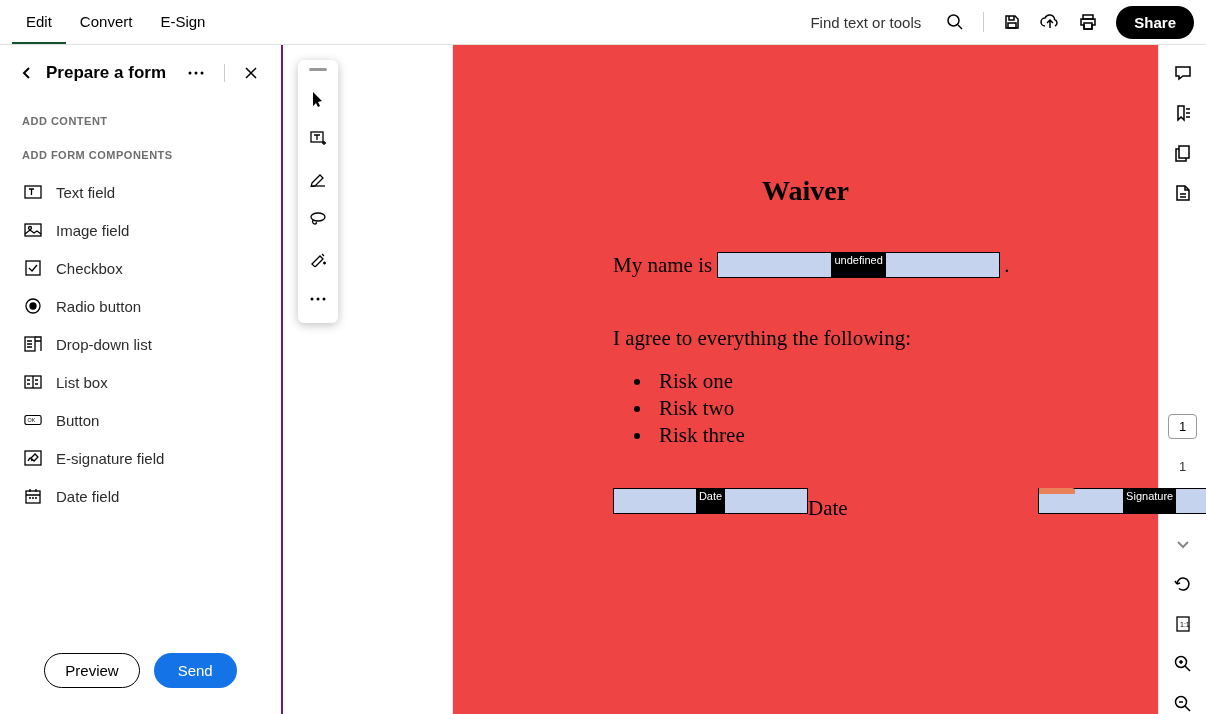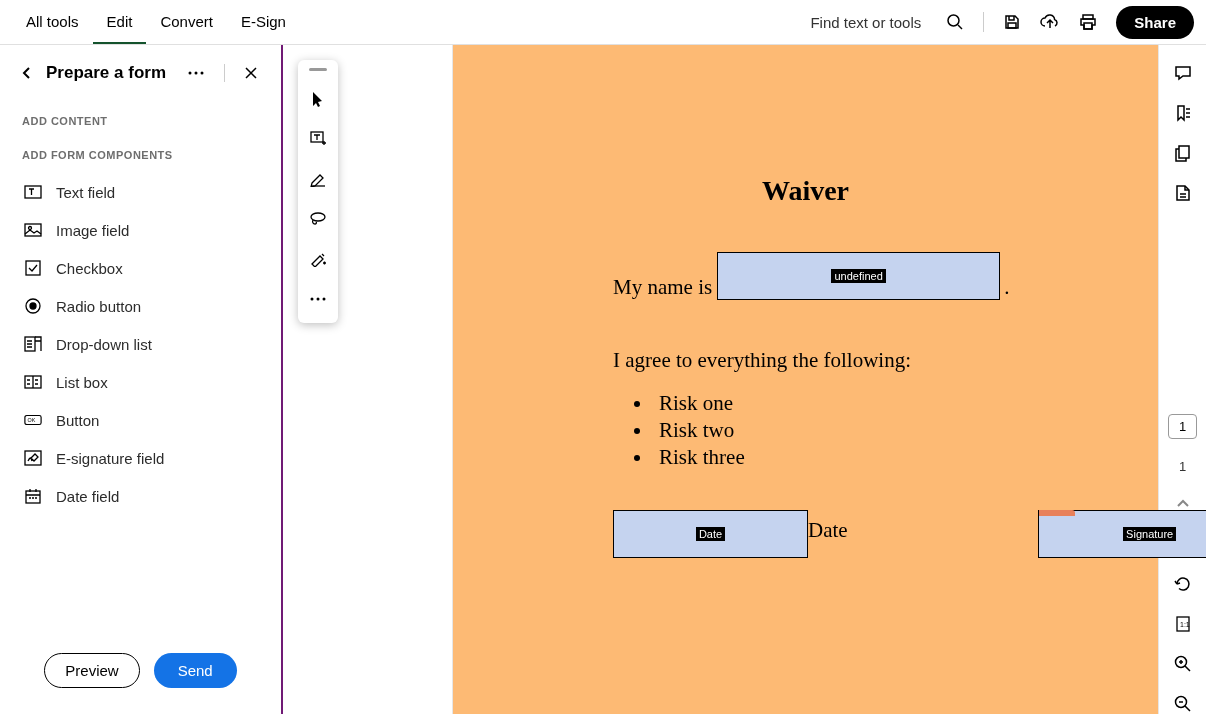--- a/index.html
+++ b/index.html
@@ -36,24 +36,24 @@
 
     
     .doc-area { flex: 1; position: relative; background: #fff; }
 
     
     .float-toolbar { position: absolute; left: 15px; top: 15px; width: 40px; background: #fff; border-radius: 6px; box-shadow: 0 2px 10px rgba(0,0,0,0.25); display: flex; flex-direction: column; align-items: center; padding: 4px 0; }
     .float-handle { width: 18px; height: 3px; background: #999; border-radius: 2px; margin: 4px 0 8px 0; }
     .float-item { width: 40px; height: 40px; display: flex; align-items: center; justify-content: center; cursor: pointer; }
 
     
-    .doc-page { position: absolute; left: 170px; top: 0; width: 705px; height: 669px; background: #fdba74; box-shadow: -1px 0 0 #e6e6e6, 1px 0 0 #e6e6e6; padding: 130px 0 0 0; }
+    .doc-page { position: absolute; left: 170px; top: 0; width: 705px; height: 669px; background: #ef4444; box-shadow: -1px 0 0 #e6e6e6, 1px 0 0 #e6e6e6; padding: 130px 0 0 0; }
     .doc-title { text-align: center; font-size: 28px; font-weight: 700; font-family: Georgia, serif; margin-bottom: 45px; }
     .doc-line { font-family: Georgia, serif; font-size: 21px; display: flex; align-items: flex-end; margin-left: 160px; margin-bottom: 48px; }
-    .form-field { border: 1.5px solid #000; background: #c5d3ef; height: 48px; display: flex; align-items: center; justify-content: center; position: relative; }
+    .form-field { border: 1.5px solid #000; background: #c5d3ef; height: 26px; display: flex; justify-content: center; position: relative; }
     .form-field .field-label { background: #000; color: #fff; font-size: 11px; padding: 1px 3px; font-family: sans-serif; }
     .name-field { width: 283px; margin-left: 5px; margin-right: 4px; }
     .doc-paragraph { font-family: Georgia, serif; font-size: 21px; margin-left: 160px; margin-bottom: 18px; }
     .doc-list { margin-left: 200px; font-family: Georgia, serif; font-size: 21px; list-style: disc; }
     .doc-list li { margin: 2px 0; padding-left: 6px; }
     .field-row { display: flex; gap: 190px; margin-left: 160px; margin-top: 40px; }
     .field-block { display: flex; flex-direction: row; }
     .date-field { width: 195px; }
     .sig-field { width: 224px; position: relative; }
     .sig-tab { position: absolute; top: -1px; left: 0; width: 36px; height: 6px; background: #e8805a; border-top-right-radius: 3px; font-size: 5px; color: #333; text-align: center; line-height: 6px;}
@@ -65,21 +65,20 @@
     .page-box { border: 1px solid #999; border-radius: 4px; padding: 4px 10px; font-size: 13px; }
     .page-total { font-size: 13px; color: #333; }
 
     svg { display: block; }
   </style>
 </head>
 <body>
 
 <div class="top-toolbar">
   <div class="top-left-tabs">
-    <div class="top-tab">All tools</div>
     <div class="top-tab active">Edit</div>
     <div class="top-tab">Convert</div>
     <div class="top-tab">E-Sign</div>
   </div>
   <div class="top-spacer"></div>
   <div class="top-right">
     <div class="search-area">
       <span>Find text or tools</span>
       <span class="icon-btn">
         <svg width="18" height="18" viewBox="0 0 18 18" fill="none" stroke="#000" stroke-width="1.5">

